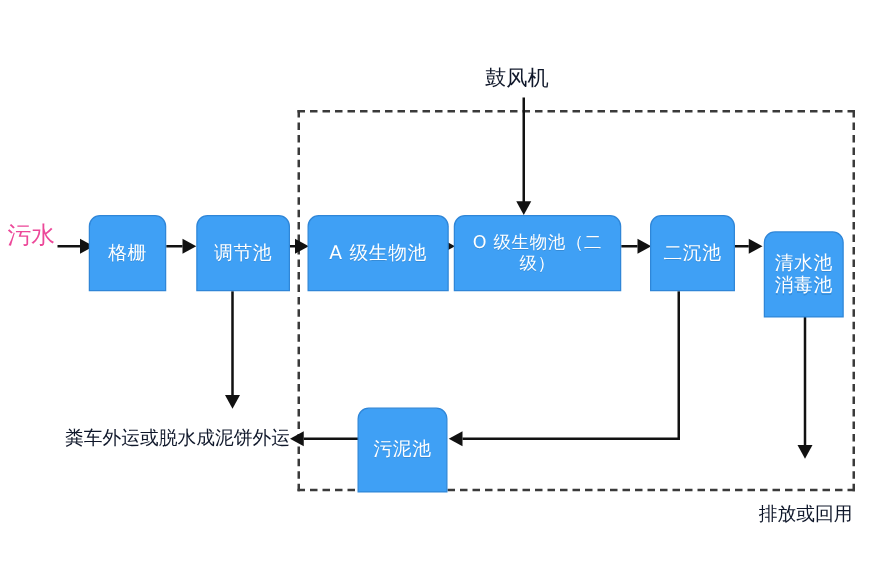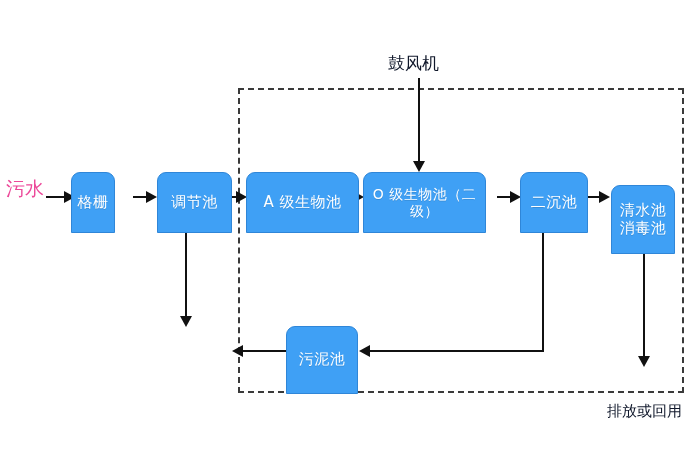--- a/index.html
+++ b/index.html
@@ -91,42 +91,42 @@
 
 <div id="canvas">
 
   <div class="dashbox" style="left:238px; top:88px; width:446px; height:305px;"></div>
 
   <div class="lbl black" style="left:6px; top:177px; font-size:19px;">污水</div>
 
   <div class="hline" style="left:46px; top:196px; width:18px;"></div>
   <div class="arrowhead right" style="left:64px; top:191px;"></div>
 
-  <div class="pbox" style="left:71px; top:172px; width:44px; height:61px;">
+  <div class="pbox" style="left:71px; top:172px; width:62px; height:61px;">
     <span class="ln">格栅</span>
   </div>
 
   <div class="hline" style="left:133px; top:196px; width:13px;"></div>
   <div class="arrowhead right" style="left:146px; top:191px;"></div>
 
   <div class="pbox" style="left:157px; top:172px; width:75px; height:61px;">
     <span class="ln">调节池</span>
   </div>
 
   <div class="hline" style="left:222px; top:196px; width:14px;"></div>
   <div class="arrowhead right" style="left:236px; top:191px;"></div>
 
   <div class="pbox" style="left:246px; top:172px; width:113px; height:61px;">
     <span class="ln">A 级生物池</span>
   </div>
 
   <div class="hline" style="left:339px; top:196px; width:14px;"></div>
   <div class="arrowhead right" style="left:353px; top:191px;"></div>
 
-  <div class="pbox" style="left:363px; top:172px; width:123px; height:61px; font-size:14px;">
+  <div class="pbox" style="left:363px; top:172px; width:134px; height:61px; font-size:14px;">
     <span class="ln">O 级生物池（二级）</span>
   </div>
 
   <div class="hline" style="left:497px; top:196px; width:13px;"></div>
   <div class="arrowhead right" style="left:510px; top:191px;"></div>
 
   <div class="pbox" style="left:520px; top:172px; width:68px; height:61px;">
     <span class="ln">二沉池</span>
   </div>
 
@@ -150,20 +150,21 @@
   <div class="vline" style="left:185px; top:233px; height:85px;"></div>
   <div class="arrowhead down" style="left:180px; top:316px;"></div>
 
   <div class="vline" style="left:542px; top:233px; height:118px;"></div>
   <div class="hline" style="left:370px; top:350px; width:174px;"></div>
   <div class="arrowhead left" style="left:359px; top:345px;"></div>
 
   <div class="hline" style="left:243px; top:350px; width:45px;"></div>
   <div class="arrowhead left" style="left:232px; top:345px;"></div>
 
+  <div class="lbl blue" style="left:52px; top:341px; font-size:15px;">粪车外运或脱水成泥饼外运</div>
 
   <div class="vline" style="left:643px; top:236px; height:122px;"></div>
   <div class="arrowhead down" style="left:638px; top:356px;"></div>
 
   <div class="lbl blue" style="left:607px; top:402px; font-size:15px;">排放或回用</div>
 
 
 </div>
 
 </body></html>

